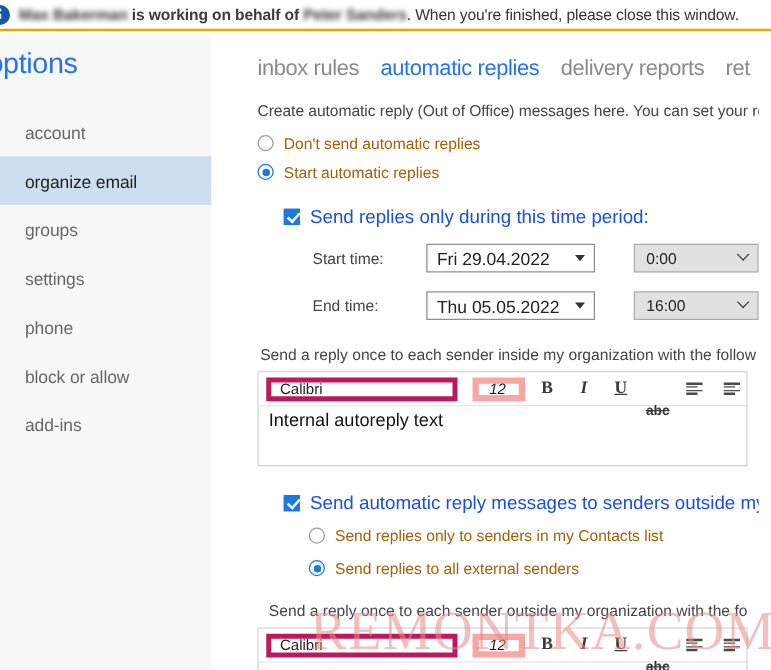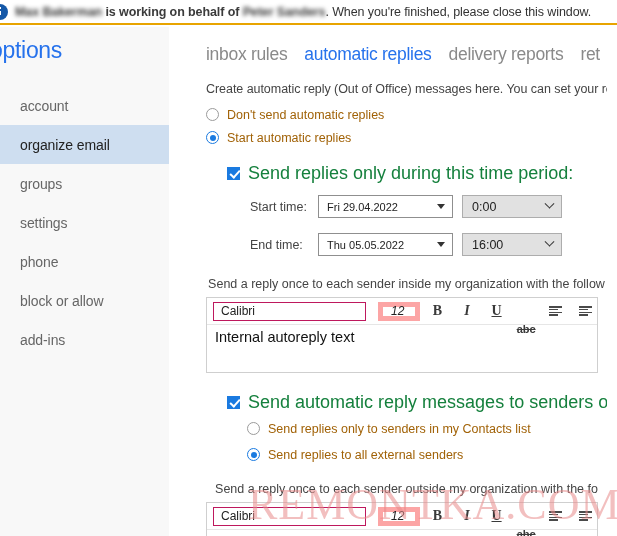--- a/index.html
+++ b/index.html
@@ -153,43 +153,44 @@
   }
   .checkbox::after {
     content: "";
     position: absolute;
     left: 3.5px; top: 0.5px;
     width: 4px; height: 8px;
     border: solid #ffffff;
     border-width: 0 2px 2px 0;
     transform: rotate(42deg);
   }
-  .check-label { font-size: 18px; color: #15803d; white-space: nowrap; }
+  .check-label { font-size: 15px; color: #1d4ed8; white-space: nowrap; }
 
   
   .period-block { padding-left: 58px; margin-top: 13px; }
   .time-rows { margin-top: 8px; padding-left: 23px; }
   .time-row {
     display: flex; align-items: center;
     height: 29px;
     margin-bottom: 9px;
+    justify-content: space-between;
   }
   .time-label {
     font-size: 12.5px; color: #444;
     width: 68px;
     white-space: nowrap;
   }
   .date-select {
     width: 135px; height: 23px;
     border: 1px solid #8f8f8f;
     background: #ffffff;
     display: flex; align-items: center;
     justify-content: space-between;
     padding: 0 7px 0 8px;
-    font-size: 11px;
+    font-size: 14px;
     color: #222;
   }
   .tri-down {
     width: 0; height: 0;
     border-left: 4.5px solid transparent;
     border-right: 4.5px solid transparent;
     border-top: 5px solid #333;
   }
   .time-select {
     width: 100px; height: 23px;
@@ -224,21 +225,21 @@
   }
   .editor-toolbar {
     display: flex; align-items: center;
     height: 26px;
     background: #ffffff;
     padding: 0 0 0 6px;
     gap: 0;
   }
   .font-name {
     width: 168px; height: 19px;
-    border: 1px solid #be185d;
+    border: 4px solid #be185d;
     background: #fff;
     font-size: 12px; color: #222;
     display: flex; align-items: center;
     padding-left: 7px;
   }
   .font-size {
     width: 44px; height: 19px;
     margin-left: 12px;
     border: 5px solid #fca5a5;
     background: #fff;

